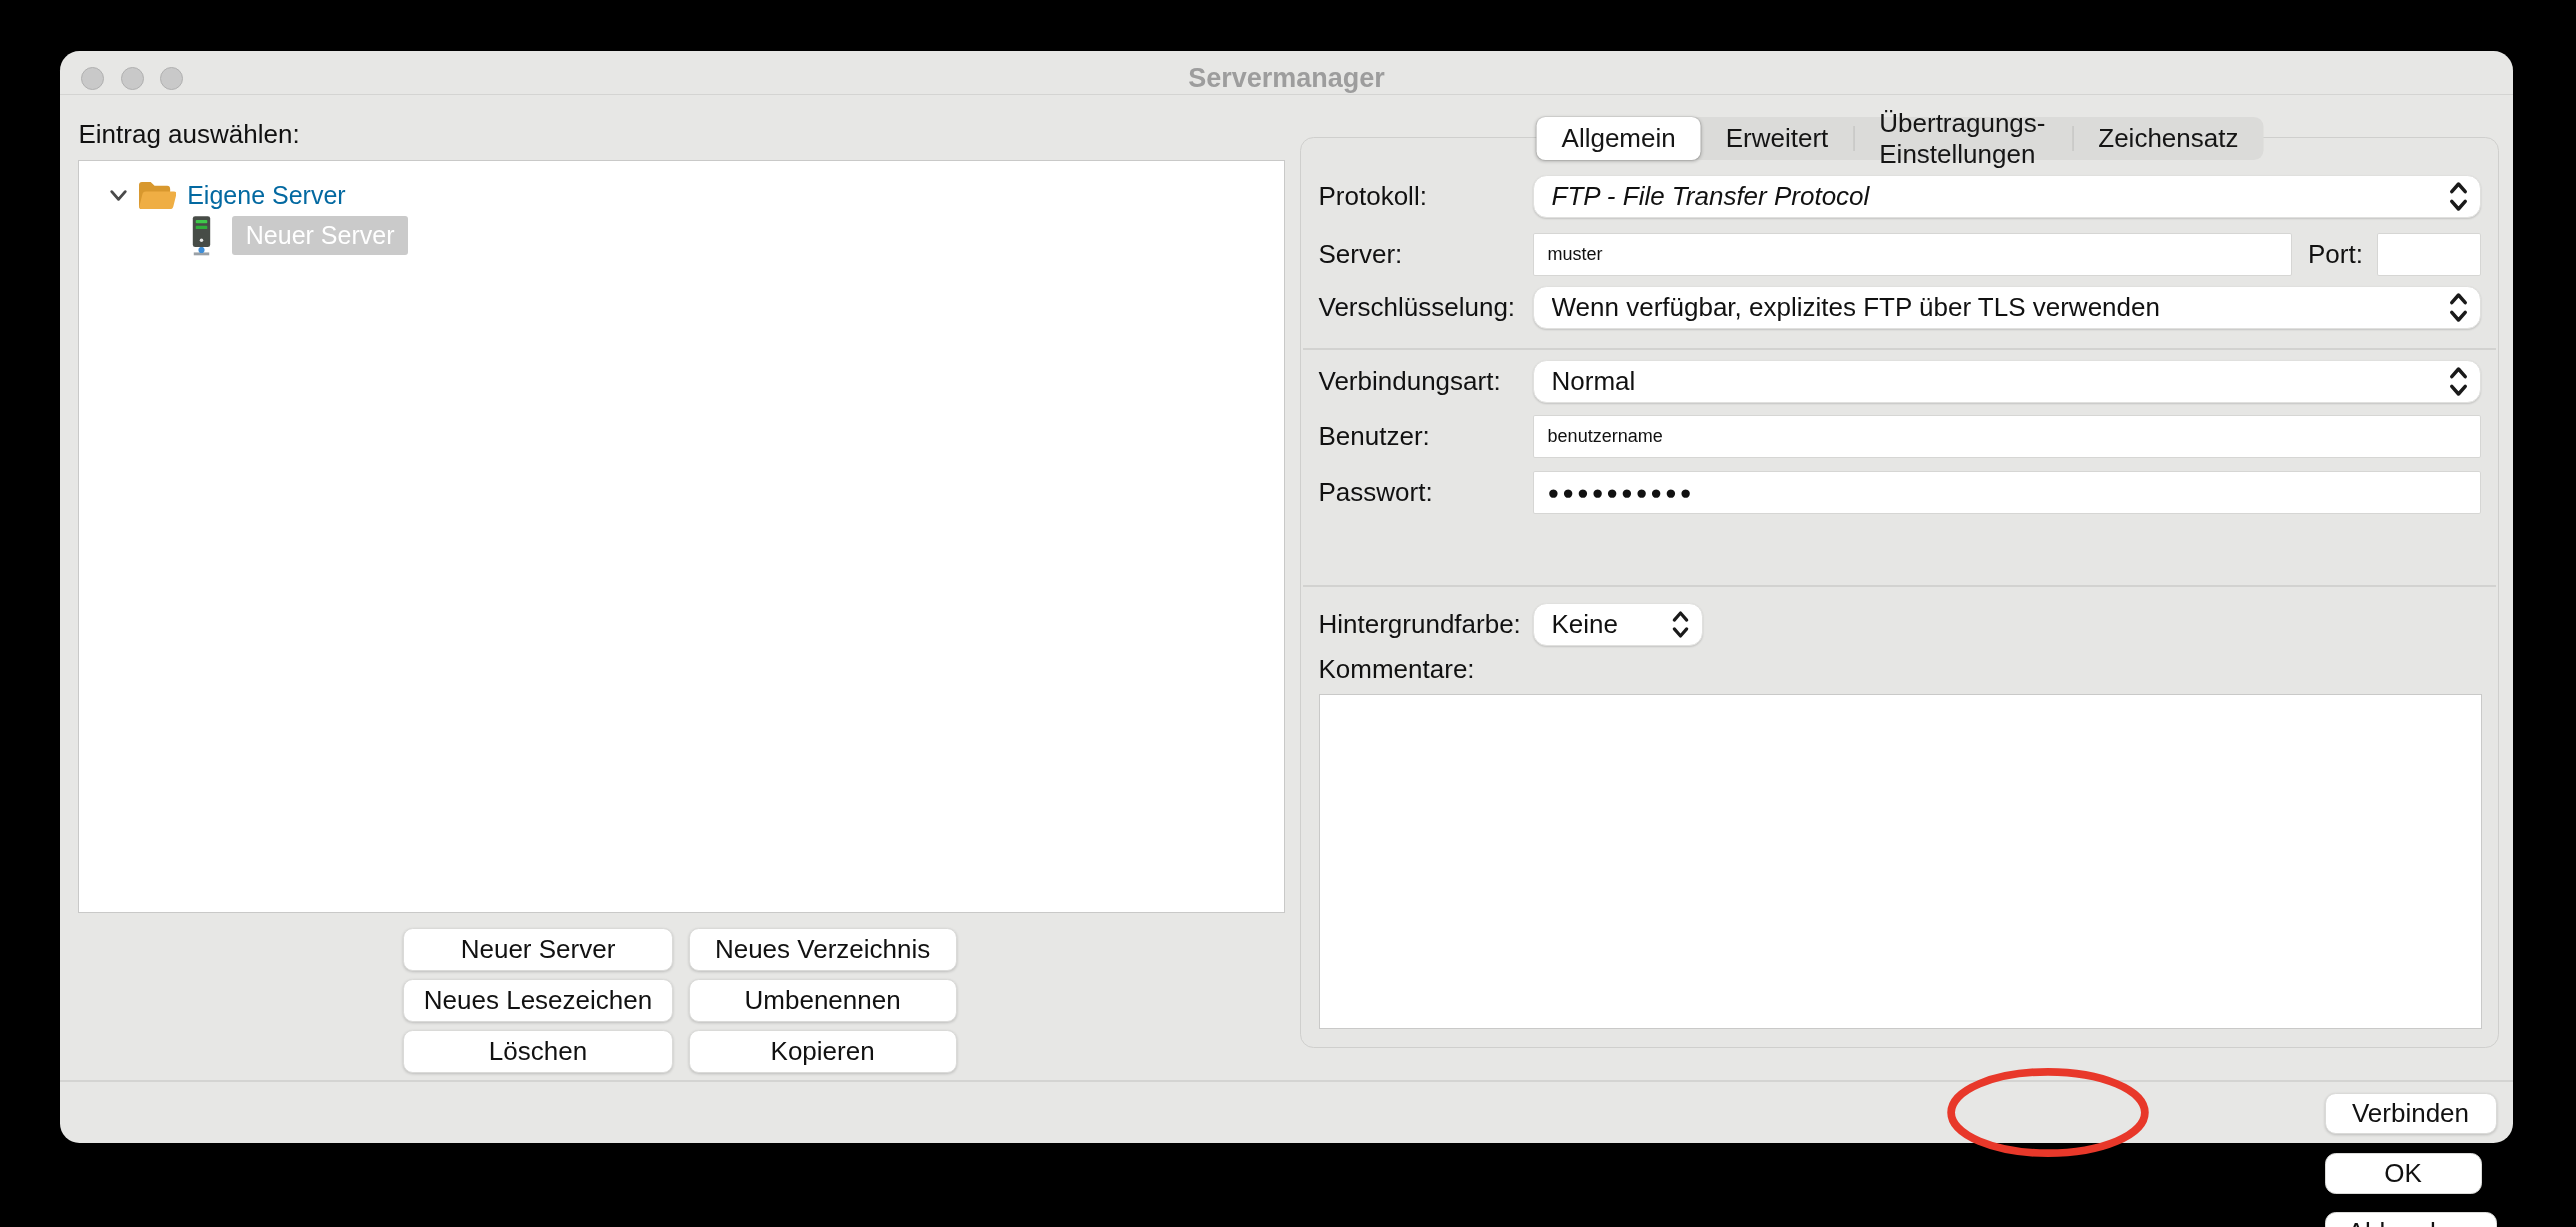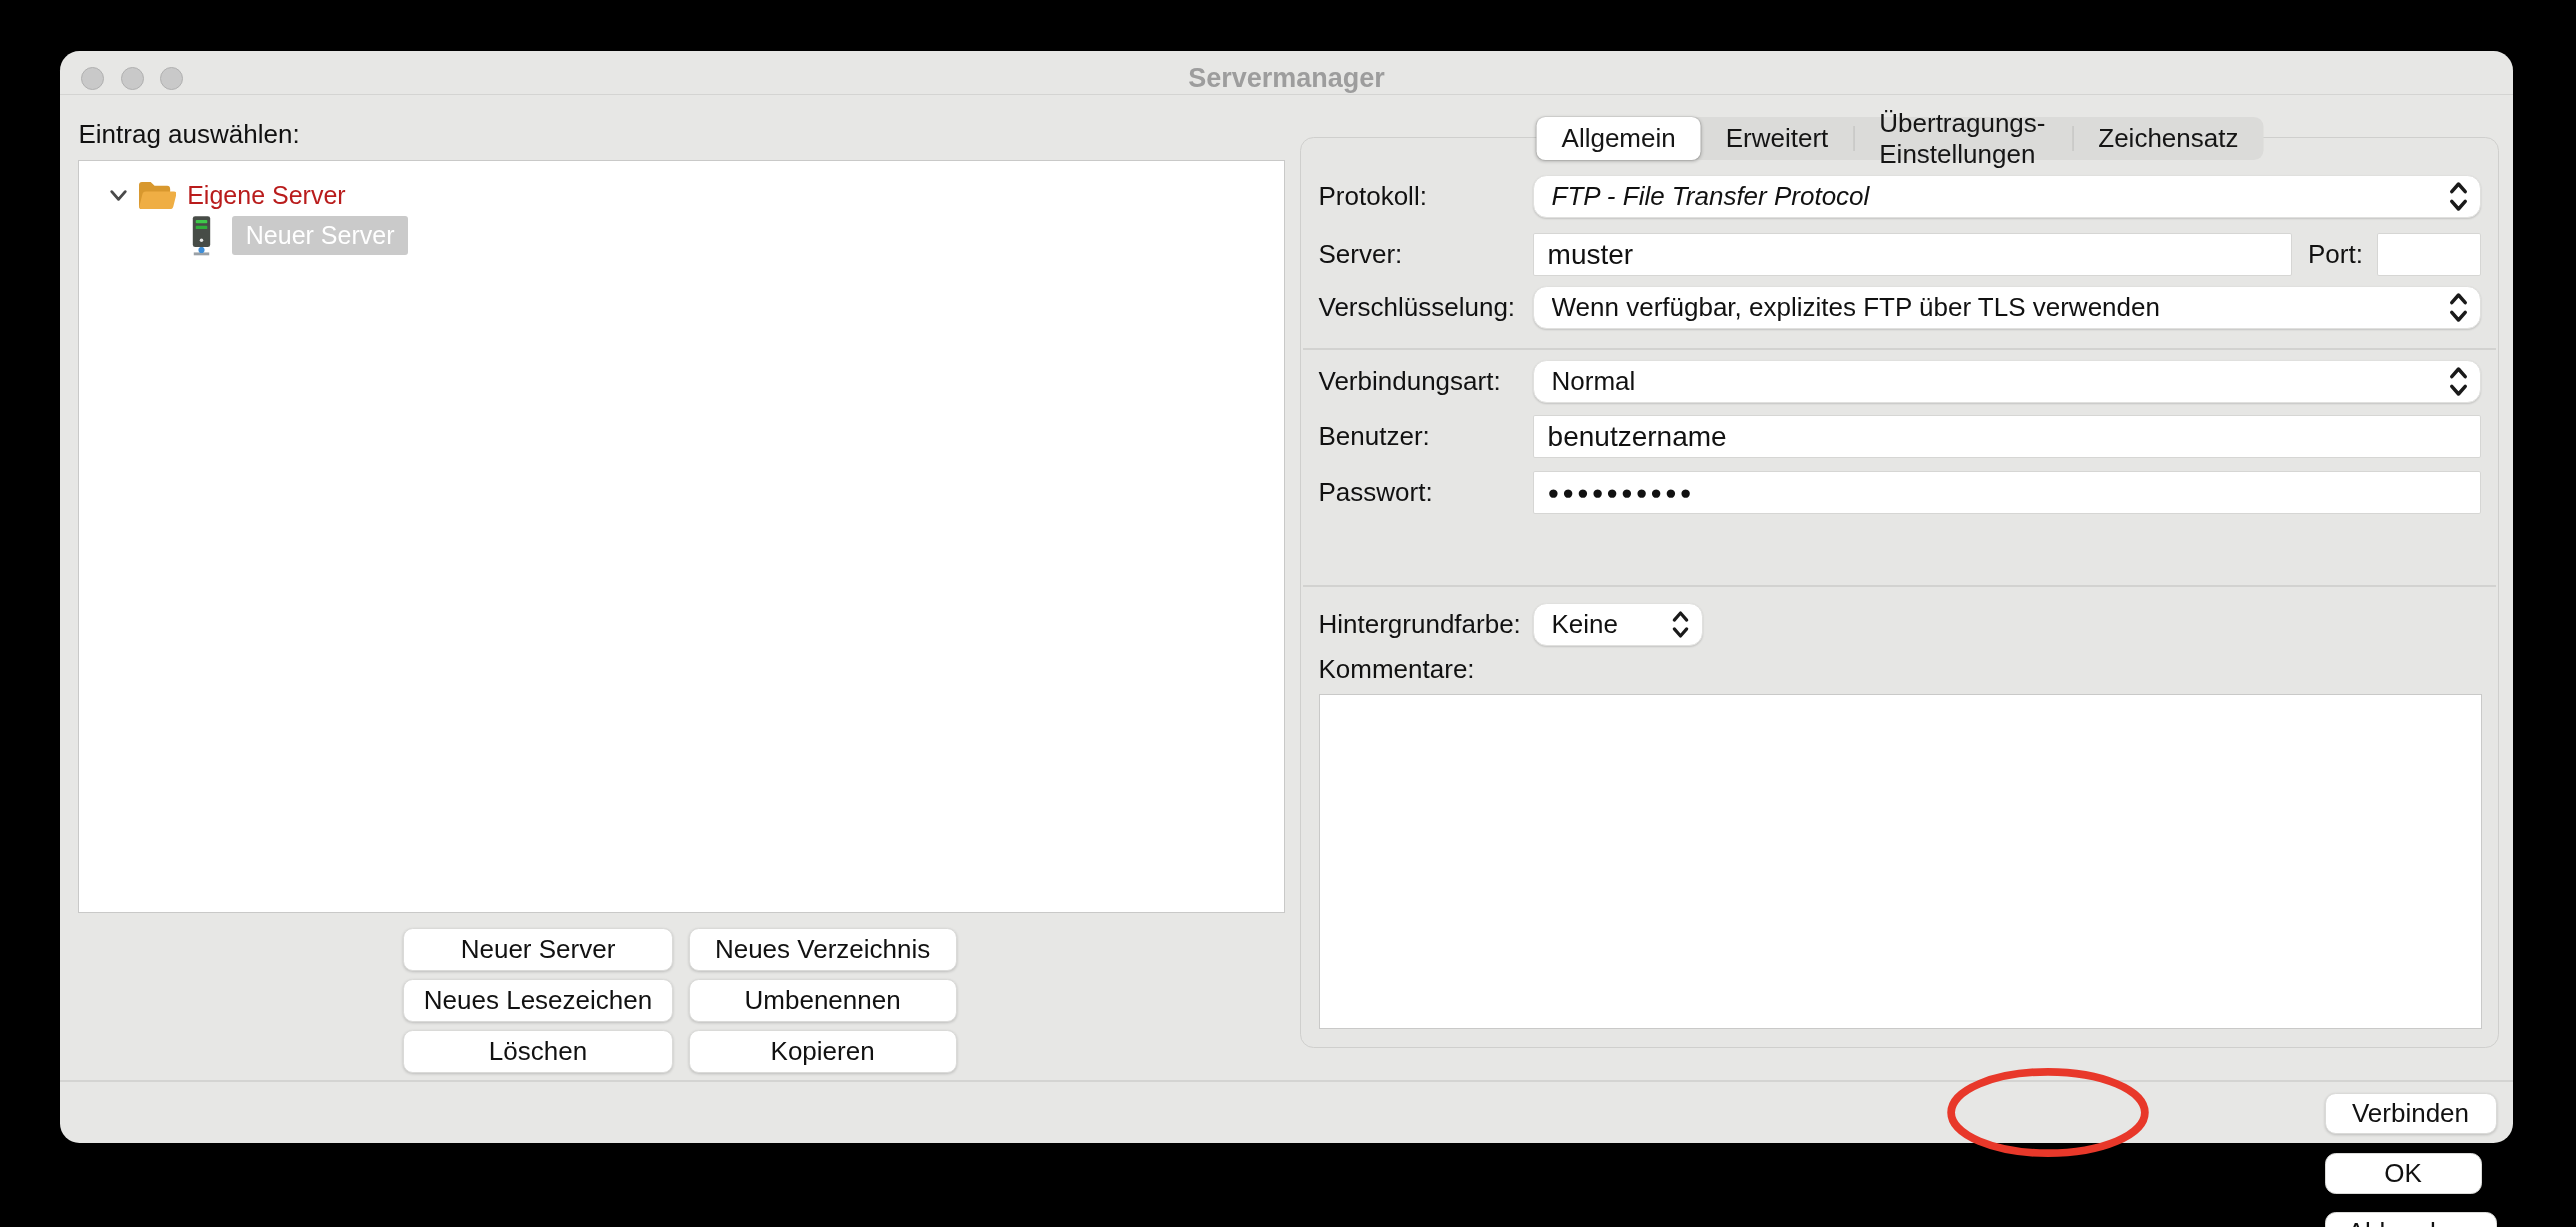--- a/index.html
+++ b/index.html
@@ -21,21 +21,21 @@
 
   
   .select-label { position:absolute; left:18.5px; top:68px; font-size:26px; color:#111; }
   .tree-box { position:absolute; left:17.5px; top:109px; width:1207px; height:753px;
     background:#fff; border:1.9px solid #c9c9c8; }
   .tree-row { position:absolute; display:flex; align-items:center; height:41px; }
   .row-folder { left:23px; top:13.6px; }
   .row-server { left:101px; top:54px; }
   .disclosure { width:33px; height:41px; display:flex; align-items:center; justify-content:center; }
   .tree-ico { width:43px; height:41px; display:flex; align-items:center; justify-content:center; }
-  .tree-label { font-size:25px; color:#b91c1c; margin-left:9.7px; }
+  .tree-label { font-size:25px; color:#0369a1; margin-left:9.7px; }
   .tree-sel { margin-left:9.7px; background:#cacaca; border-radius:2.9px; padding:4.9px 13.6px; }
   .tree-sel .tree-label { margin-left:0; color:#fff; }
 
   .btn-grid { position:absolute; left:343px; top:877px; width:555px;
     display:grid; grid-template-columns:270px 268px; grid-column-gap:15.6px; grid-row-gap:7.8px; }
   .mac-btn {
     height:43px; background:#fff; border:1px solid #dadad8; border-radius:9.7px;
     box-shadow:0 1px 2.9px rgba(0,0,0,.18); font-size:26px; color:#111;
     display:flex; align-items:center; justify-content:center; cursor:default;
     font-family:"Liberation Sans","DejaVu Sans",sans-serif;
@@ -57,21 +57,21 @@
   .popup {
     background:#fff; border-radius:13.6px; border:1px solid #e0e0de;
     box-shadow:0 1px 1.9px rgba(0,0,0,.15);
     display:flex; align-items:center; font-size:26px; color:#111; padding-left:17.5px; position:relative;
   }
   .popup .val { flex:1; white-space:nowrap; overflow:hidden; }
   .stepper { width:43px; height:43px; display:flex; align-items:center; justify-content:center; flex:none; }
 
   .tinput {
     background:#fff; border:1px solid #d6d6d4; border-radius:1.9px;
-    font-size:28px; color:#111; padding:0 13.6px; width:100%; height:43px; outline:none;
+    font-size:18px; color:#111; padding:0 13.6px; width:100%; height:43px; outline:none;
     font-family:"Liberation Sans","DejaVu Sans",sans-serif;
   }
   .pw { font-size:19.5px; letter-spacing:2.9px; }
 
   .pdivider { position:absolute; left:1.9px; right:1.9px; height:1.9px; background:#d2d2d0; }
 
   .comments-label { position:absolute; left:17.5px; top:516px; font-size:26px; color:#111; }
   .comments-area { position:absolute; left:17.5px; top:556px; width:1163px; height:335px;
     background:#fff; border:1.9px solid #c9c9c8; resize:none; outline:none; font-size:25px;
     font-family:"Liberation Sans","DejaVu Sans",sans-serif; }

